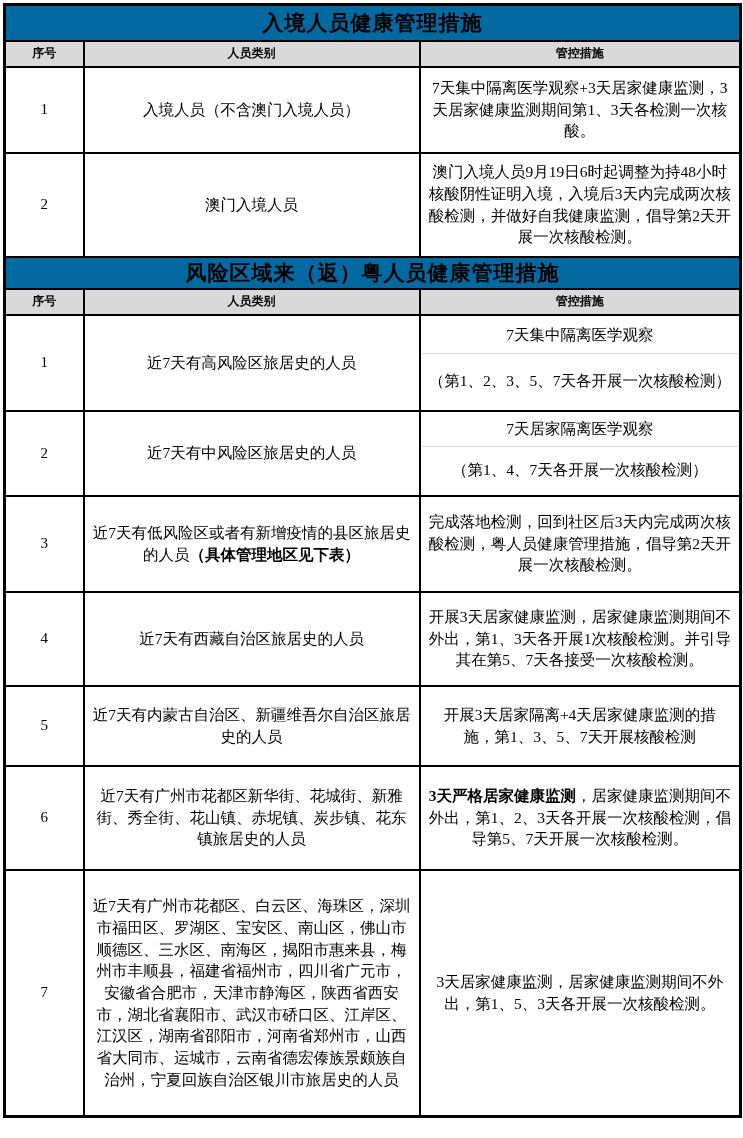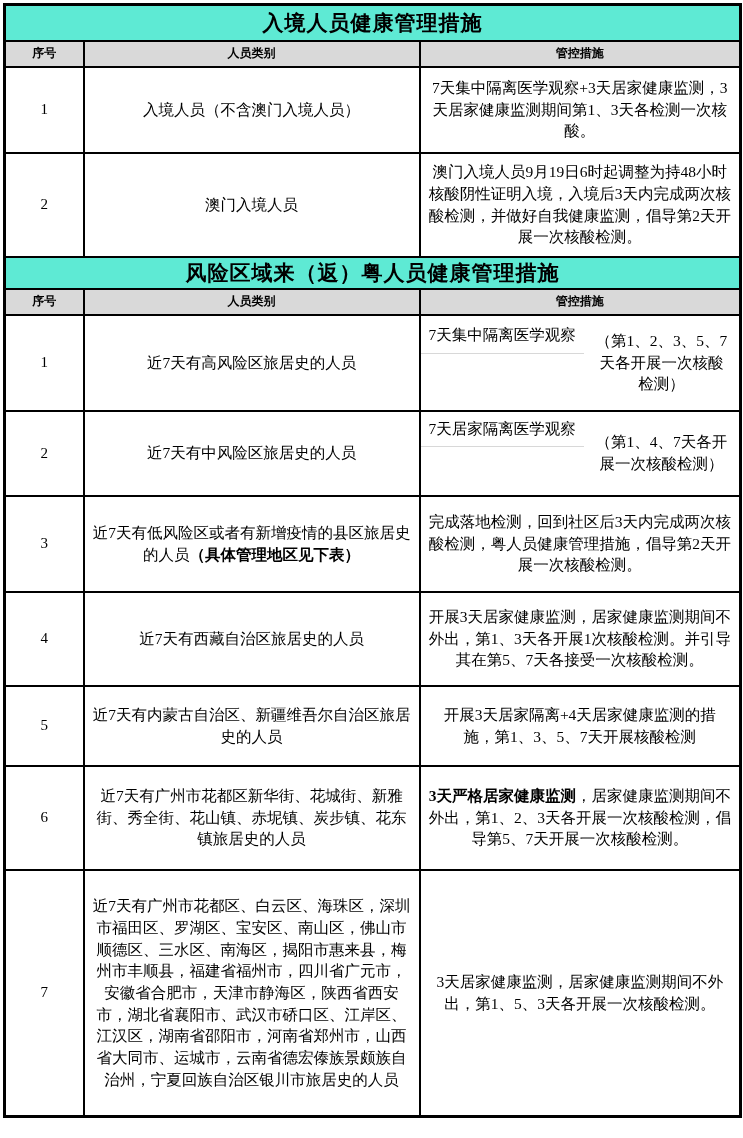--- a/index.html
+++ b/index.html
@@ -17,39 +17,39 @@
     border:3px solid #000000;
   }
   td {
     border:2px solid #000000;
     vertical-align:middle;
     text-align:center;
     overflow:hidden;
     word-break:break-all;
   }
   td.section-title {
-    background:#5eead4;
+    background:#0369a1;
     font-weight:bold;
     font-size:21px;
     letter-spacing:1px;
   }
   td.col-head {
     background:#d9d9d9;
     font-weight:bold;
     font-size:12px;
   }
   td.idx { font-size:15px; }
   td.cat, td.measure {
     font-size:15.5px;
     line-height:1.4;
     padding:4px 8px;
     margin-top:25px;
   }
   td.split { padding:0; }
-  .split-inner { display:flex; flex-direction:row; width:100%; }
+  .split-inner { display:flex; flex-direction:column; width:100%; }
   .split-top {
     display:flex; align-items:center; justify-content:center;
     border-bottom:1px solid #d8d8d8;
     padding:0 8px;
   }
   .split-bottom {
     flex:1;
     display:flex; align-items:center; justify-content:center;
     padding:0 8px;
   }

